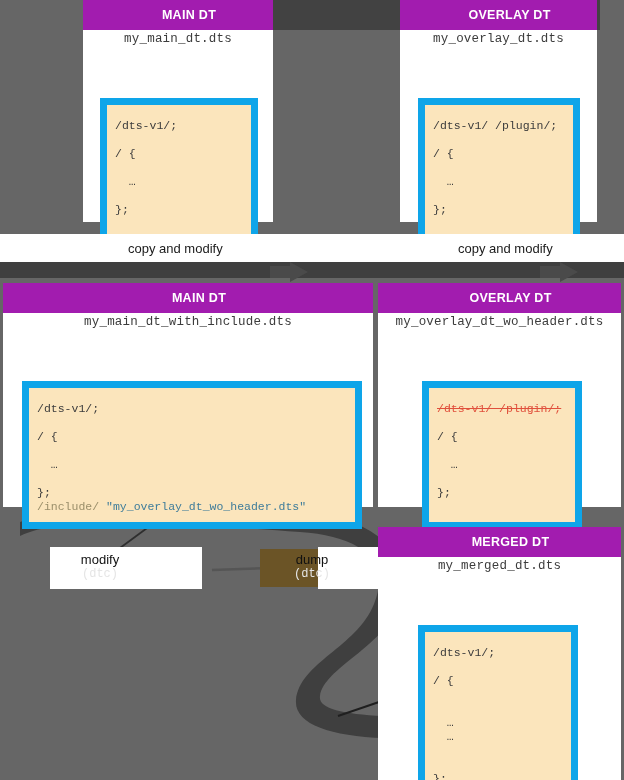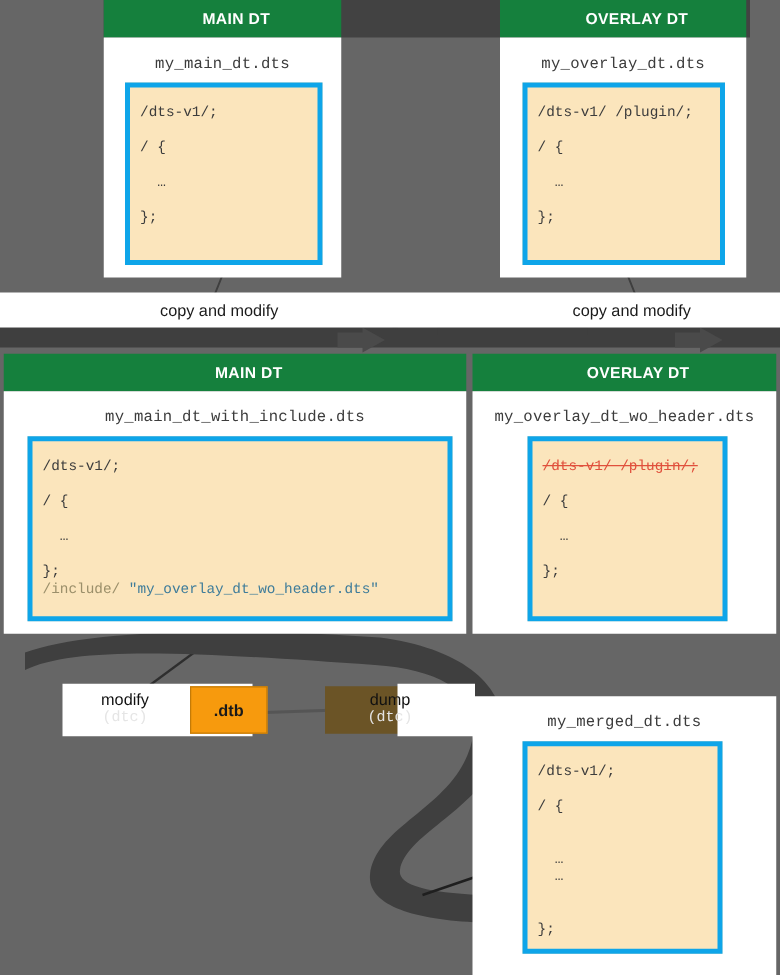--- a/index.html
+++ b/index.html
@@ -10,48 +10,49 @@
     overflow:hidden;
     position:relative;
   }
   .stage{position:absolute;inset:0;width:624px;height:780px;}
   #flow-svg{position:absolute;left:0;top:0;width:624px;height:780px;}
 
   
   .panel{position:absolute;}
   .panel-header{
     position:absolute;left:0;top:0;right:0;height:30px;
-    background:#15803d;
+    background:#a21caf;
     color:#ffffff;
     font-size:12.5px;font-weight:bold;letter-spacing:.3px;
     display:flex;align-items:center;justify-content:center;padding-left:22px;
   }
   .panel-body{
     position:absolute;left:0;right:0;bottom:0;
     background:#ffffff;
   }
   .file-name{
     text-align:center;
     font-family:"Liberation Mono", monospace;
     font-size:12.5px;
     color:#3c3c3c;
-    padding-top:14px;
+    padding-top:2px;
     letter-spacing:.2px;
   }
   .code-box{
     position:absolute;
     background:#FBE5BC;
-    border:4px solid #0ea5e9;
+    border:7px solid #0ea5e9;
     box-sizing:border-box;
     font-family:"Liberation Mono", monospace;
     font-size:11.5px;
     line-height:14px;
     color:#3c3c3c;
     padding:14px 0 0 8px;
     white-space:pre;
+    margin-top:32px;
   }
   .code-line{height:14px;}
   .sp{height:14px;}
   .strike{color:#E0503C;text-decoration:line-through;}
   .kw-include{color:#9b8f6a;}
   .kw-str{color:#3e7c9a;}
 
   
   #top-band{position:absolute;left:83px;top:0;width:517px;height:30px;background:#424242;}
   #panel-main-top{left:83px;top:0;width:190px;height:222px;}
@@ -185,31 +186,31 @@
     <div class="panel-body">
       <div class="file-name">my_overlay_dt_wo_header.dts</div>
     </div>
     <div class="code-box"><div class="code-line"><span class="strike">/dts-v1/ /plugin/;</span></div><div class="code-line sp">&nbsp;</div><div class="code-line">/ {</div><div class="code-line sp">&nbsp;</div><div class="code-line">  …</div><div class="code-line sp">&nbsp;</div><div class="code-line">};</div></div>
   </div>
 
   <div id="compile-strip">
     <div id="brown-bar"></div>
     <div class="strip-white" id="strip-left"></div>
     <div class="strip-white" id="strip-right"></div>
-    <div id="dtb-box">.dtb</div>
     <div class="strip-label" id="lab-compile">
       <div>modify</div>
       <div class="mono">(dtc)</div>
     </div>
     <div class="strip-label" id="lab-dump">
       <div>dump</div>
       <div class="mono">(dtc)</div>
     </div>
   </div>
 
   <div class="panel" id="panel-merged">
+    <div class="panel-header">MERGED DT</div>
     <div class="panel-body">
       <div class="file-name">my_merged_dt.dts</div>
     </div>
     <div class="code-box"><div class="code-line">/dts-v1/;</div><div class="code-line sp">&nbsp;</div><div class="code-line">/ {</div><div class="code-line sp">&nbsp;</div><div class="code-line sp">&nbsp;</div><div class="code-line">  …</div><div class="code-line">  …</div><div class="code-line sp">&nbsp;</div><div class="code-line sp">&nbsp;</div><div class="code-line">};</div></div>
   </div>
 
 </div>
 
 </body></html>

